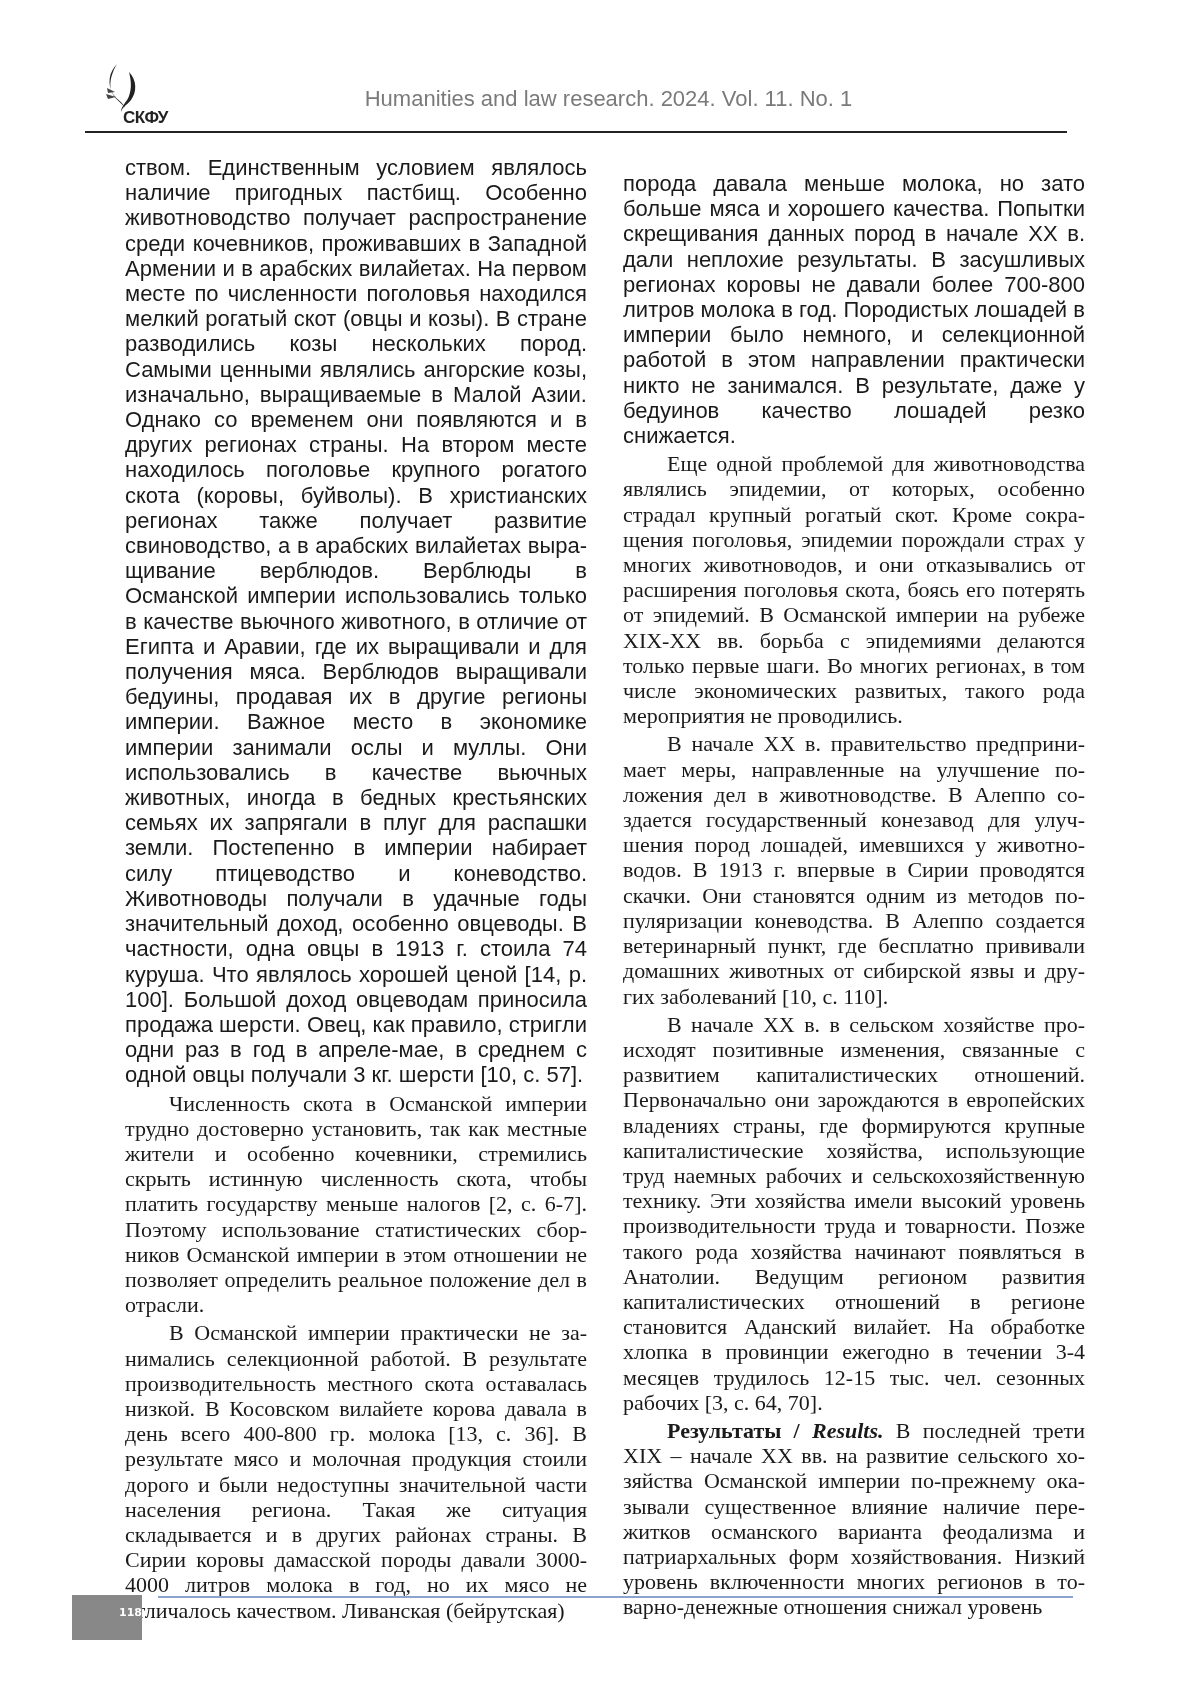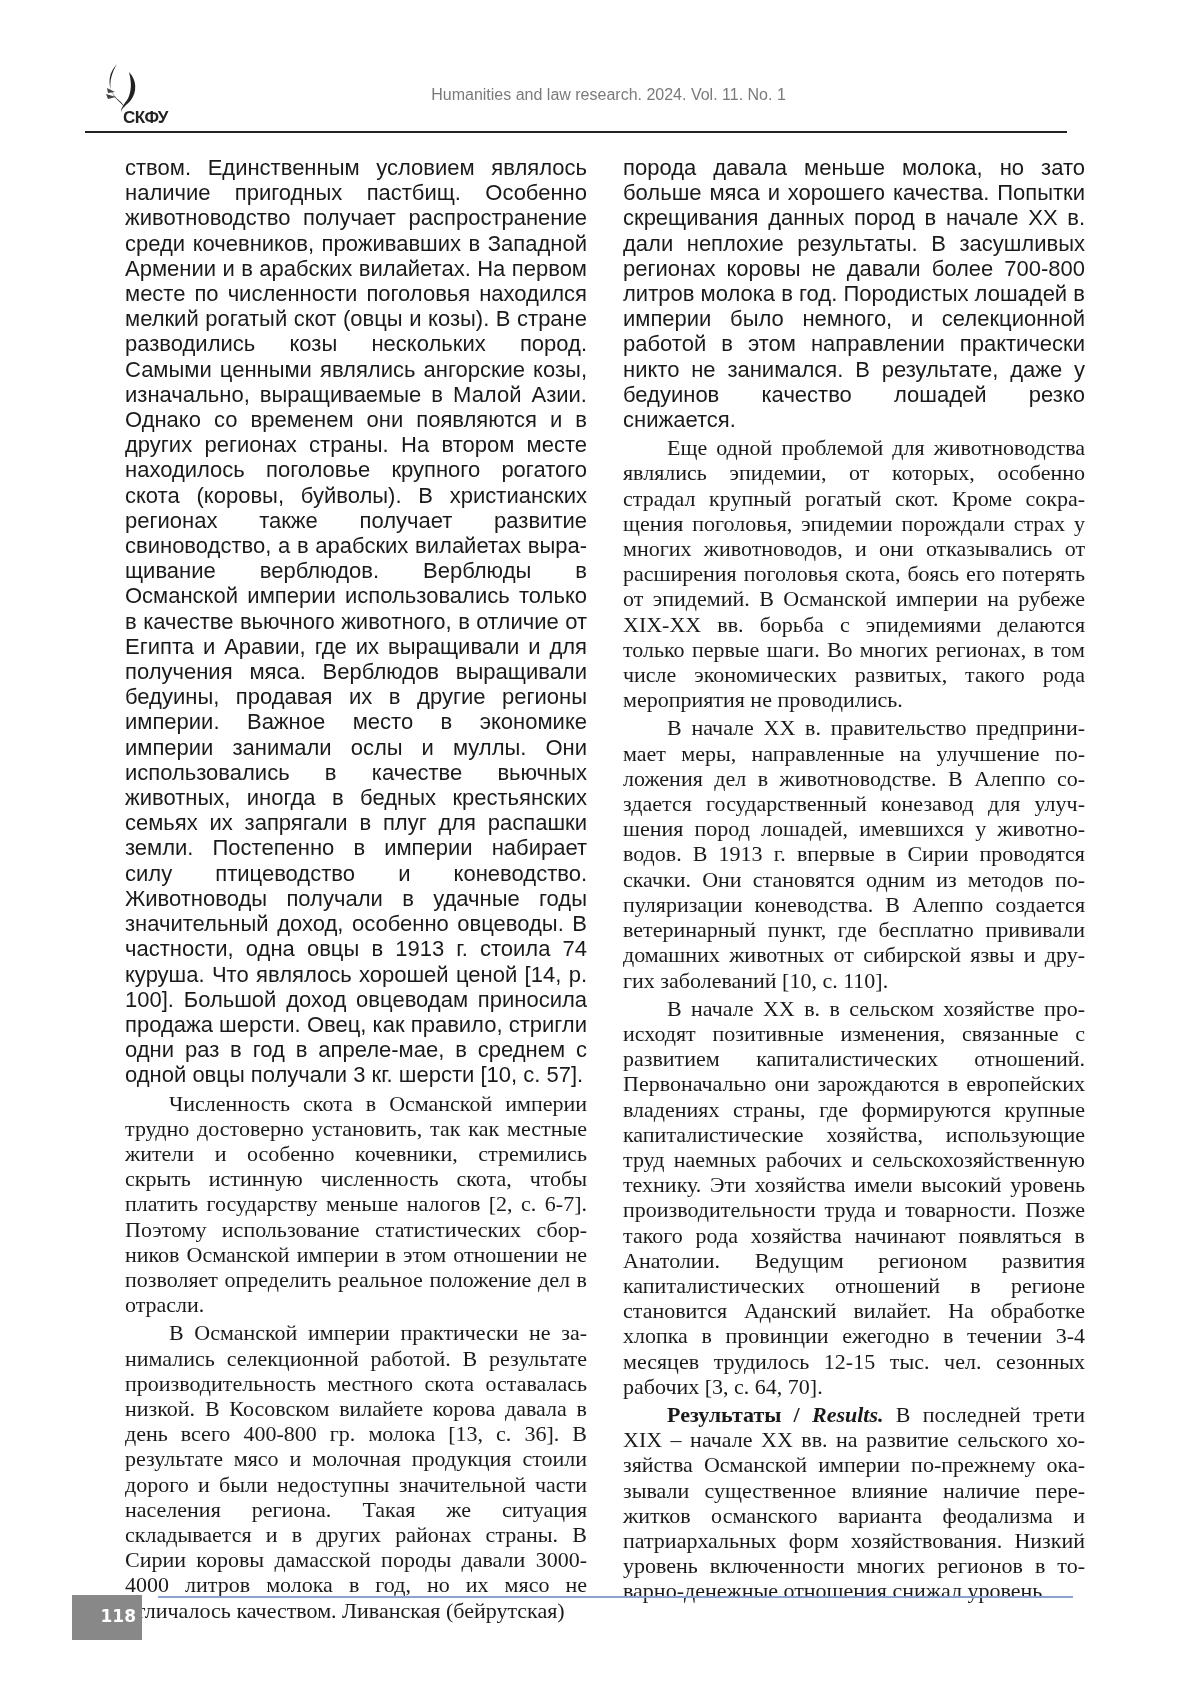--- a/index.html
+++ b/index.html
@@ -3,34 +3,34 @@
 <meta charset="utf-8">
 <style>
   html, body { margin: 0; padding: 0; background: #ffffff; }
   body { width: 1200px; height: 1697px; position: relative; overflow: hidden;
          font-family: "Liberation Sans", sans-serif; color: #1a1a1a; }
   .header { position: absolute; left: 95px; top: 62px; width: 975px; height: 70px; }
   .logo { position: absolute; left: 8px; top: 0px; width: 75px; height: 70px; }
   .logo-text { position: absolute; left: 20px; top: 46px; font-size: 17px; font-weight: bold;
                color: #222; letter-spacing: -0.5px; font-family: "Liberation Sans", sans-serif; }
   .journal-title { position: absolute; left: 0; right: 8px; top: 24px; text-align: center;
-                   font-size: 16px; color: #7a7a7a; padding-left: 60px; }
+                   font-size: 22px; color: #7a7a7a; padding-left: 60px; }
   .header-rule { position: absolute; left: 85px; top: 131px; width: 982px; height: 2px; background: #222; }
   .col { position: absolute; top: 155px; width: 462px; font-size: 22px; line-height: 25.2px;
          text-align: justify; hyphens: manual; }
   .col-left { left: 125px; }
-  .col-right { left: 623px; }
+  .col-right { left: 623px; margin-top: 16px; }
   .col p { margin: 0; }
   .col p.indent { text-indent: 44px; font-family: Liberation Serif, serif; }
   .col p + p { margin-top: 3px; }
   .bold { font-weight: bold; }
   .bolditalic { font-weight: bold; font-style: italic; }
   .page-num { position: absolute; left: 72px; top: 1595px; width: 70px; height: 45px;
-              background: #888888; color: #ffffff; font-weight: bold; font-size: 17px;
-              text-align: right; box-sizing: border-box; padding-right: 6px; padding-top: 11px;
+              background: #888888; color: #ffffff; font-weight: bold; font-size: 11px;
+              text-align: right; box-sizing: border-box; padding-top: 11px;
               font-family: "DejaVu Sans", sans-serif; }
   .footer-rule { position: absolute; left: 158px; top: 1596px; width: 915px; height: 2px; background: #8aa3cf; }
 </style>
 </head>
 <body>
 
 <div class="header">
   <div class="logo">
     <svg width="40" height="52" viewBox="0 0 40 52">
       <path d="M14 2 C6 10 4 22 10 32 C14 38 20 40 22 46 C18 40 10 36 8 28 C6 20 9 10 14 2 Z" fill="#222"></path>

